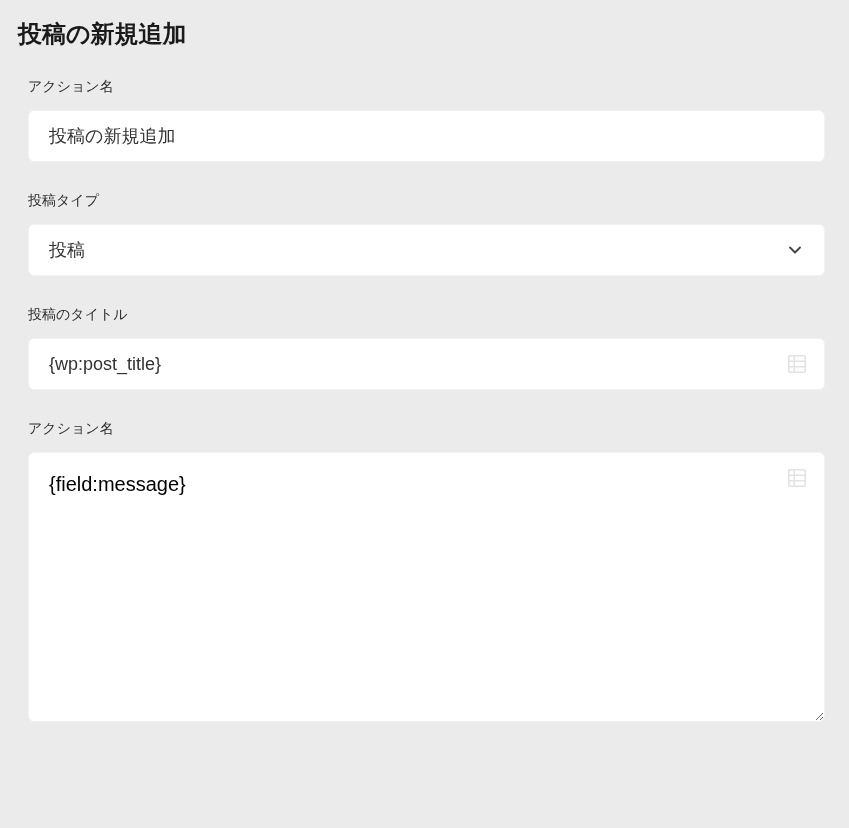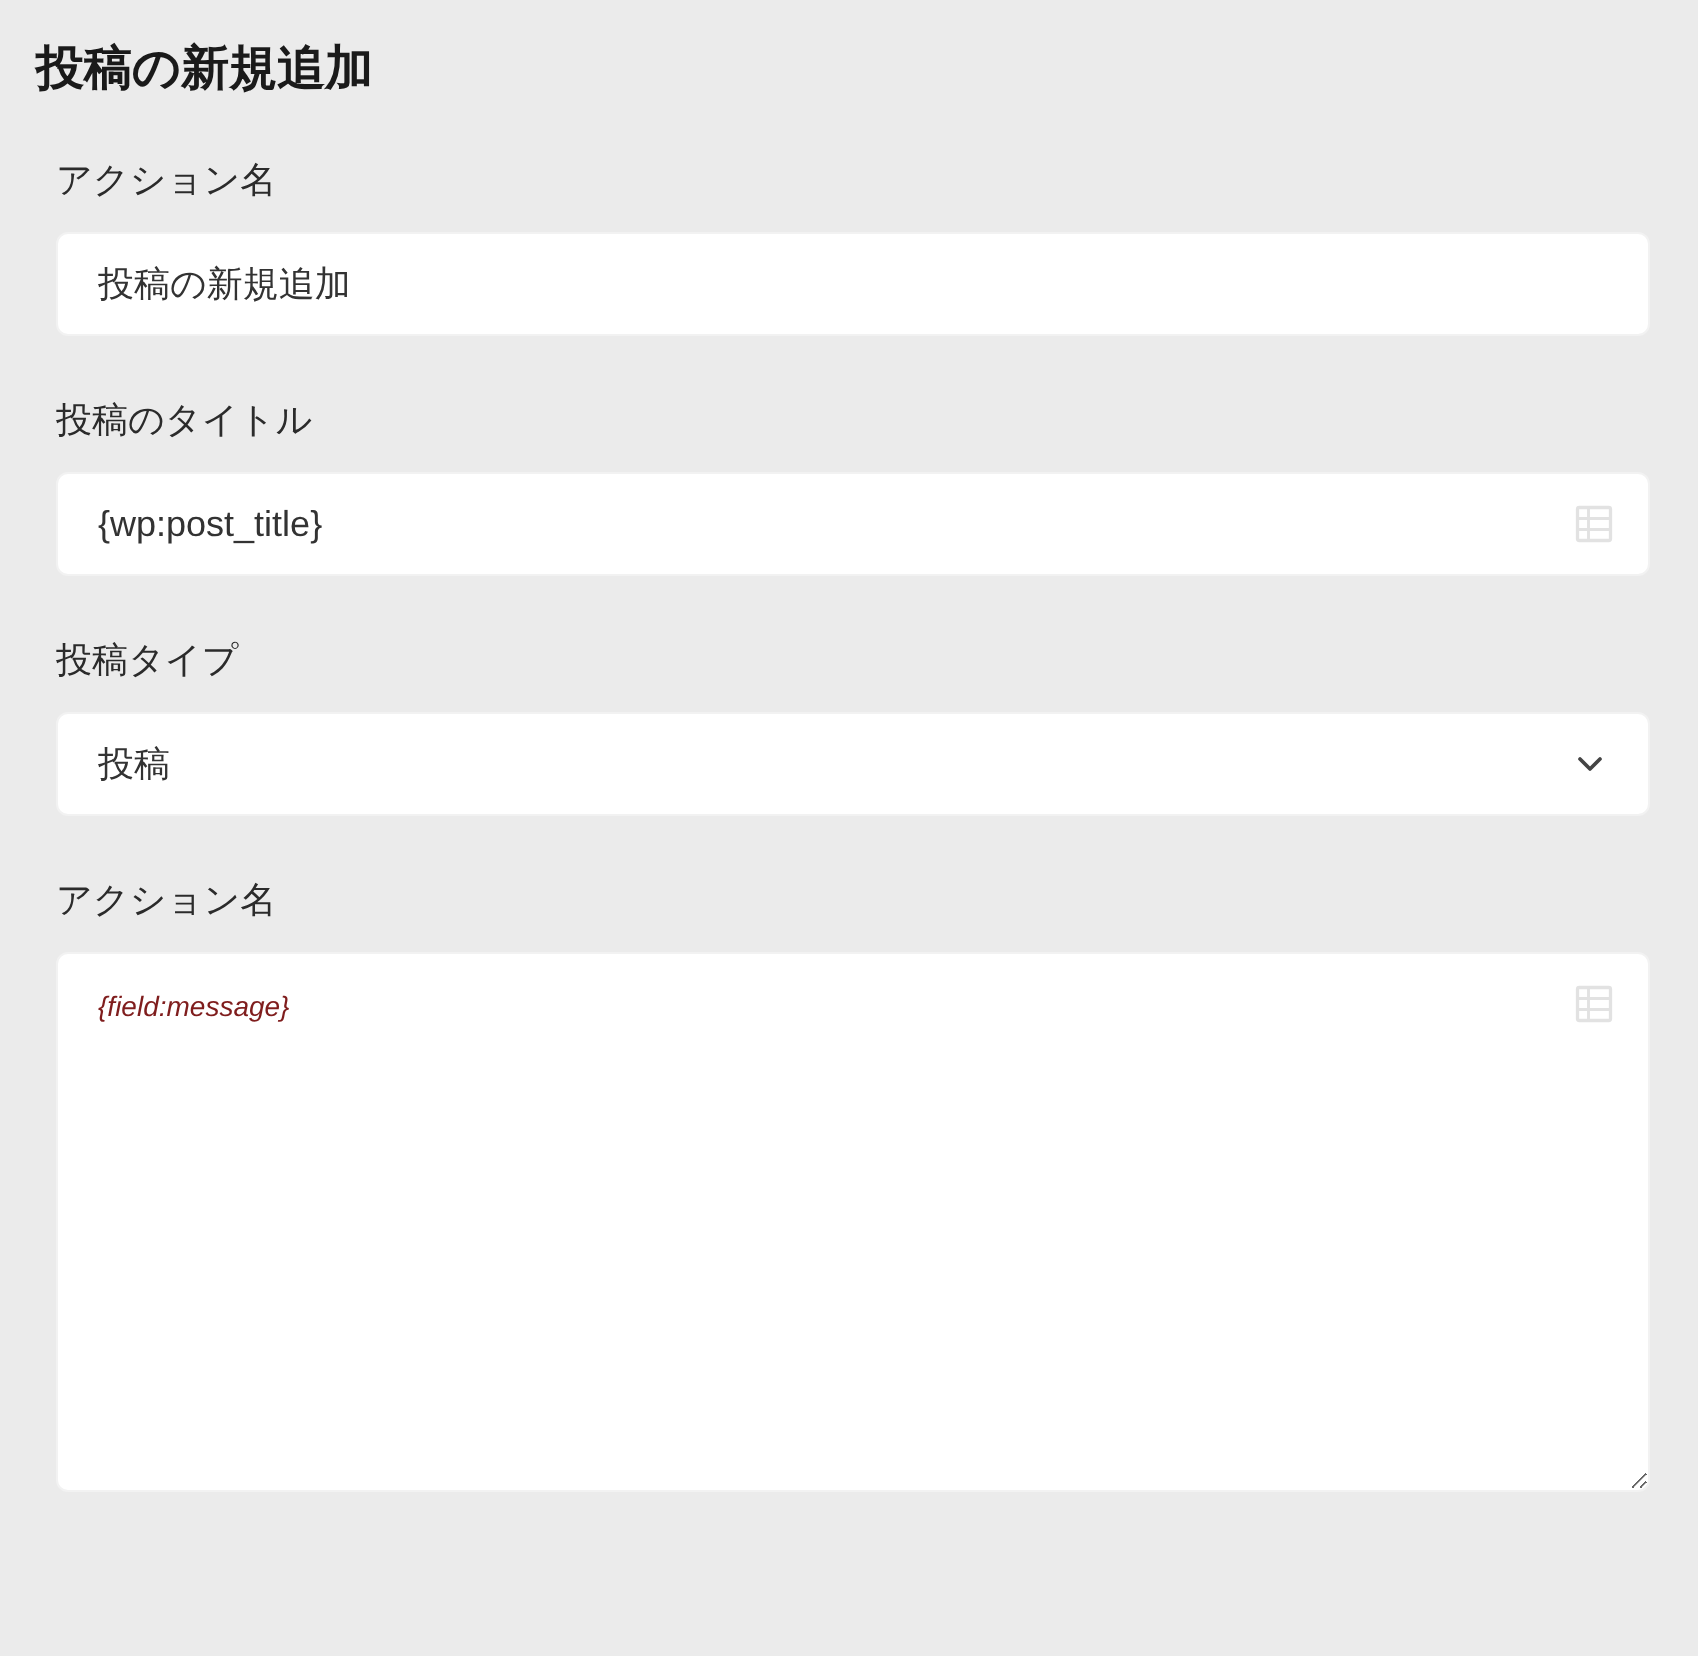--- a/index.html
+++ b/index.html
@@ -20,21 +20,21 @@
       font-size: 24px;
       font-weight: 700;
       color: #1a1a1a;
       margin-bottom: 28px;
     }
     .field-block {
       margin-bottom: 30px;
       padding-left: 10px;
     }
     .field-label {
-      font-size: 18px;
+      font-size: 14px;
       color: #2b2b2b;
       margin-bottom: 14px;
     }
     .text-input {
       width: 100%;
       height: 52px;
       background: #fff;
       border: 1px solid #f2f2f2;
       border-radius: 6px;
       padding: 0 20px;
@@ -90,27 +90,26 @@
       outline: none;
       font-family: inherit;
     }
     .merge-textarea {
       width: 100%;
       min-height: 270px;
       background: #fff;
       border: 1px solid #f2f2f2;
       border-radius: 6px;
       padding: 16px 60px 16px 20px;
-      font-size: 14px;
-      color: #7f1d1d;
+      font-size: 20px;
+      color: #000000;
       outline: none;
       font-family: inherit;
       resize: vertical;
       line-height: 1.5;
-      font-style: italic;
     }
     .merge-icon {
       position: absolute;
       right: 16px;
       top: 14px;
       width: 24px;
       height: 24px;
       cursor: pointer;
       display: flex;
       align-items: center;
@@ -125,43 +124,43 @@
 
 <div class="page">
   <h1 class="page-title">投稿の新規追加</h1>
 
   <div class="field-block">
     <div class="field-label">アクション名</div>
     <input class="text-input" type="text" value="投稿の新規追加" style="">
   </div>
 
   <div class="field-block">
+    <div class="field-label">投稿タイプ</div>
+    <div class="select-wrap">
+      <select class="select">
+        <option>投稿</option>
+      </select>
+      <span class="chevron">
+        <svg viewBox="0 0 24 24" fill="none" stroke="#444" stroke-width="2.2" stroke-linecap="round" stroke-linejoin="round">
+          <polyline points="6 9 12 15 18 9"></polyline>
+        </svg>
+      </span>
+    </div>
+  </div>
+
+  <div class="field-block">
     <div class="field-label">投稿のタイトル</div>
     <div class="merge-input-wrap">
       <input class="merge-input" type="text" value="{wp:post_title}" style="">
       <span class="merge-icon">
         <svg width="22" height="22" viewBox="0 0 24 24">
           <rect x="3" y="3" width="18" height="18" rx="1" fill="none" stroke="#e2e2e2" stroke-width="1.8"></rect>
           <line x1="3" y1="9" x2="21" y2="9" stroke="#e2e2e2" stroke-width="1.6"></line>
           <line x1="3" y1="15" x2="21" y2="15" stroke="#e2e2e2" stroke-width="1.6"></line>
           <line x1="9" y1="3" x2="9" y2="21" stroke="#e2e2e2" stroke-width="1.6"></line>
-        </svg>
-      </span>
-    </div>
-  </div>
-
-  <div class="field-block">
-    <div class="field-label">投稿タイプ</div>
-    <div class="select-wrap">
-      <select class="select">
-        <option>投稿</option>
-      </select>
-      <span class="chevron">
-        <svg viewBox="0 0 24 24" fill="none" stroke="#444" stroke-width="2.2" stroke-linecap="round" stroke-linejoin="round">
-          <polyline points="6 9 12 15 18 9"></polyline>
         </svg>
       </span>
     </div>
   </div>
 
   <div class="field-block" style="margin-bottom:0;">
     <div class="field-label">アクション名</div>
     <div class="merge-input-wrap">
       <textarea class="merge-textarea" style="">{field:message}</textarea>
       <span class="merge-icon">

